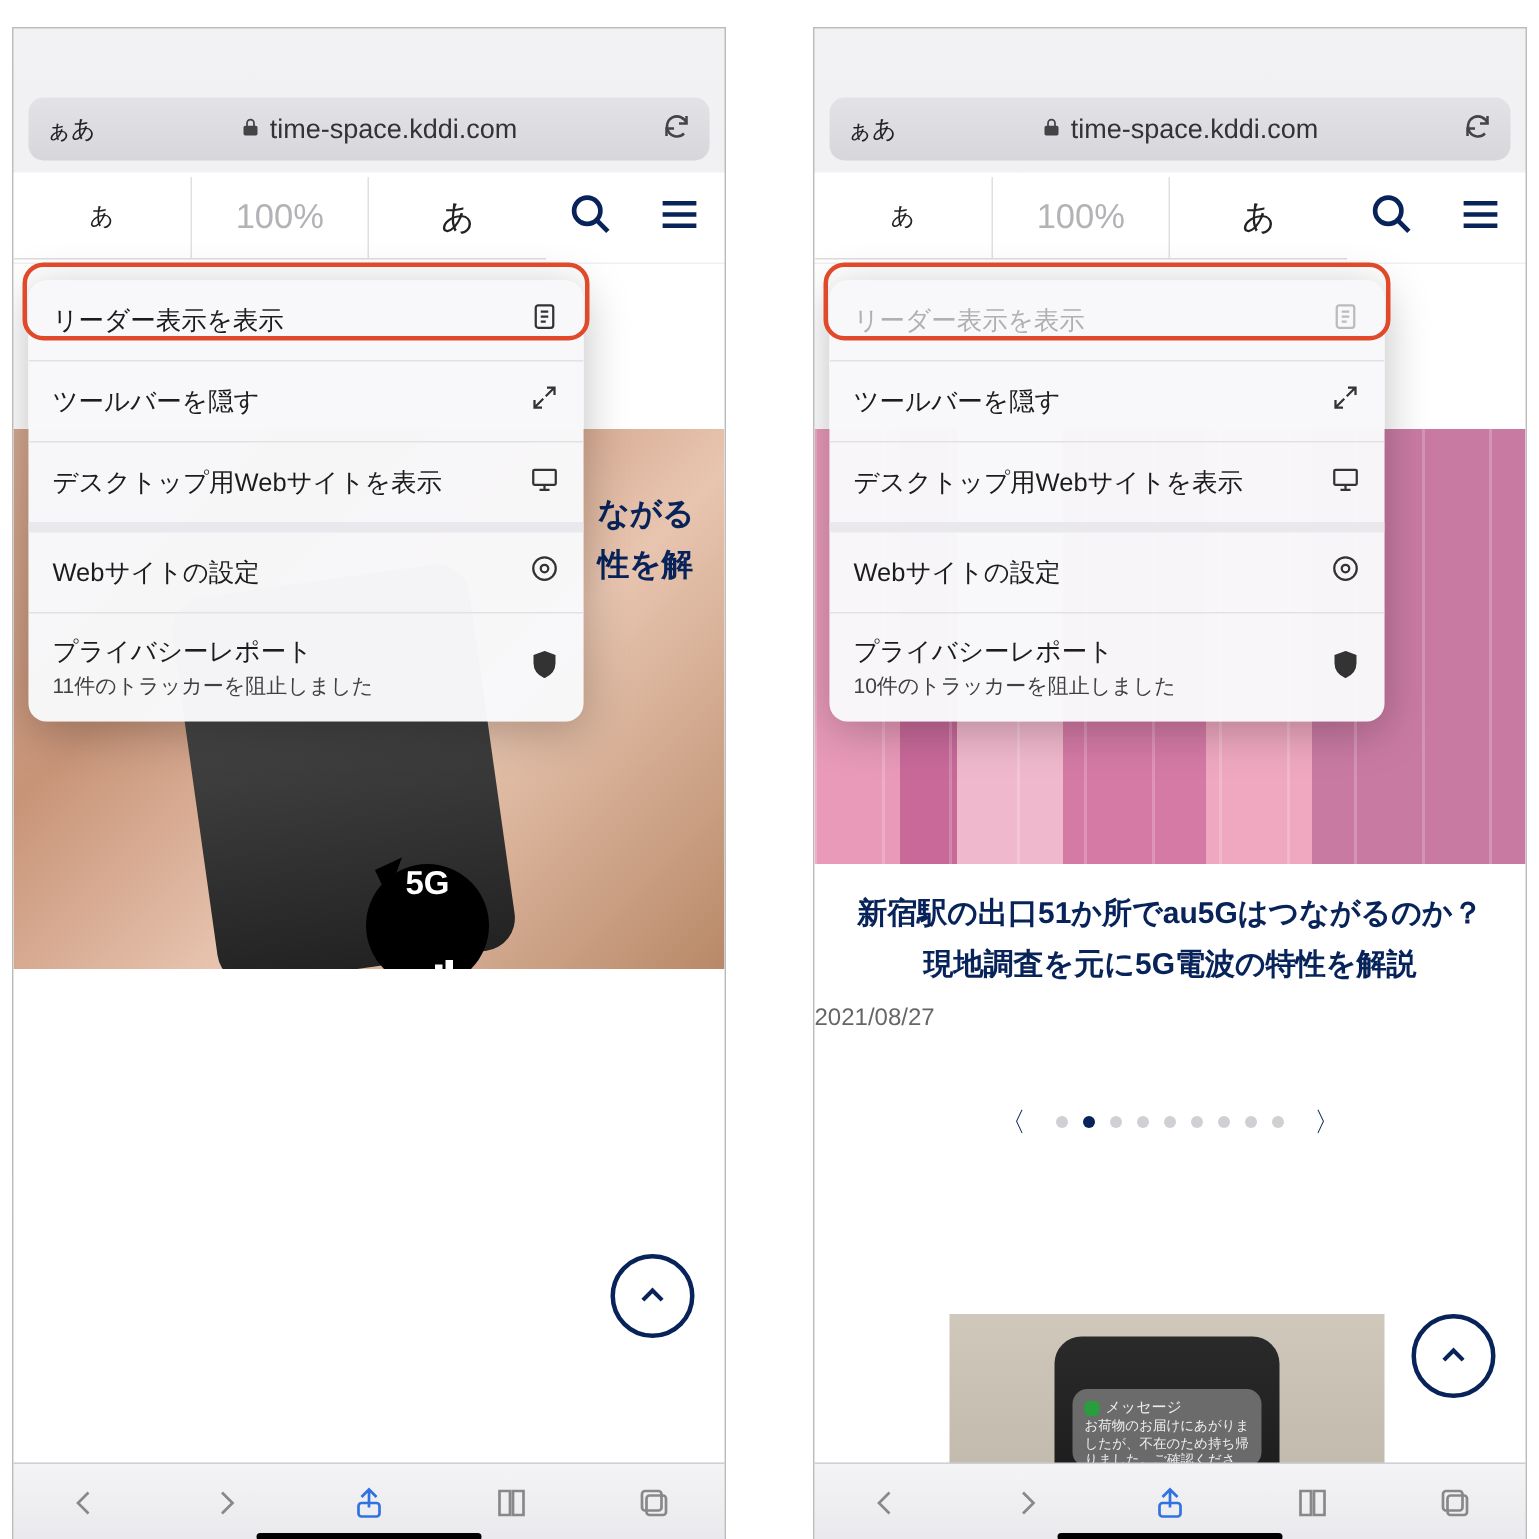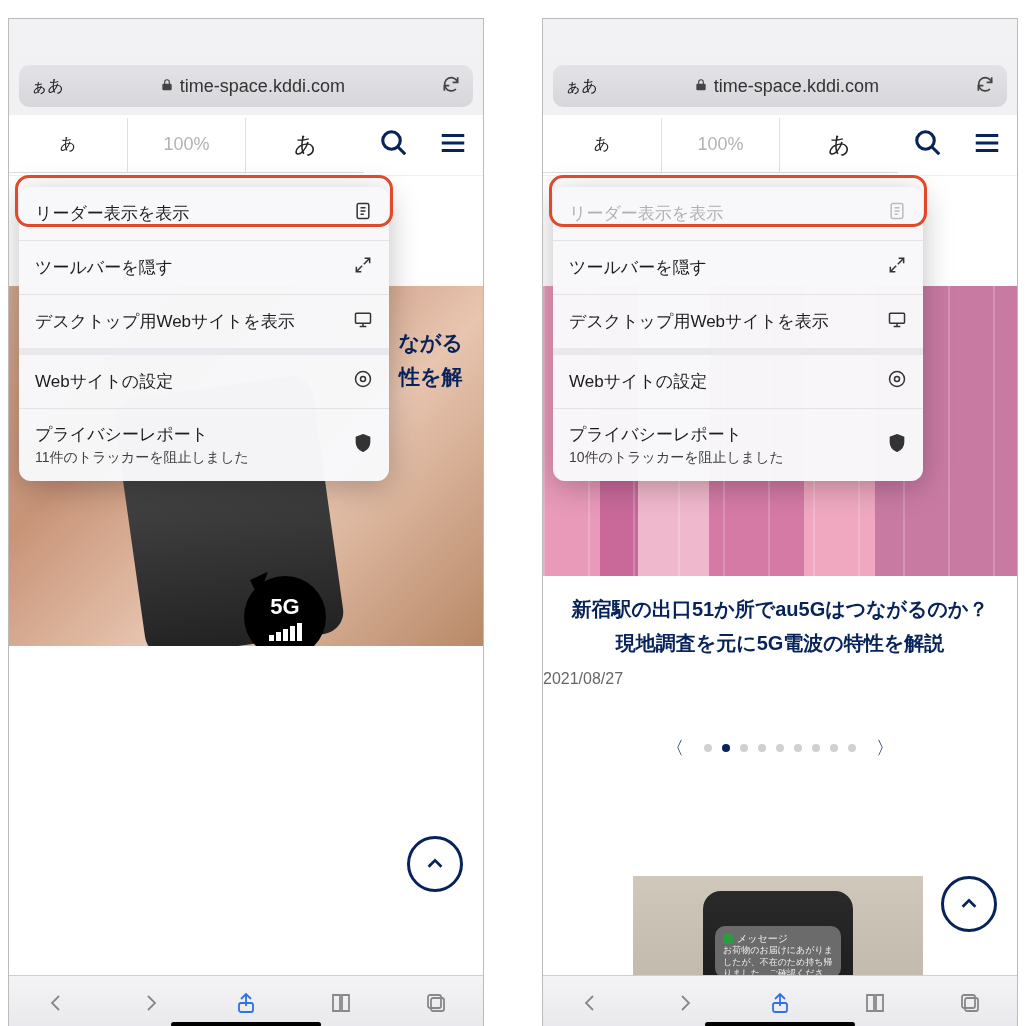--- a/index.html
+++ b/index.html
@@ -42,21 +42,21 @@
     width: 355px; height:55px;
     display:flex;
     border-bottom:1px solid #ddd;
   }
   .zoombox > div {
     flex:1; display:flex; align-items:center; justify-content:center;
     font-size:22px; color:#222;
     border-right:1px solid #e0e0e0;
   }
   .zoombox > div:last-child{ border-right:none;}
-  .zoombox .zval { color:#b3b3b7; font-size:18px;}
+  .zoombox .zval { color:#b3b3b7; font-size:23px;}
   .rightbtns { flex:1; display:flex; align-items:center; justify-content:space-around; }
   .search-icon svg, .hamburger svg { width:30px; height:30px; }
 
   .menu {
     position:absolute; top: 168px; left:10px; width:370px;
     background:rgba(248,248,250,0.98);
     border-radius:12px;
     box-shadow: 0 6px 30px rgba(0,0,0,0.25);
     overflow:hidden;
     z-index:10;
@@ -86,26 +86,26 @@
   .hero1 {
     position:absolute; top:110px; left:0; right:0; height:360px;
     background: linear-gradient(135deg,#d4a890 0%, #c89478 30%, #e8c5b0 60%, #b88968 100%);
     overflow:hidden;
   }
   .hero1::before{
     content:""; position:absolute; left:120px; top:100px; width:200px; height:260px;
     background:linear-gradient(#555,#222); border-radius:22px; transform:rotate(-8deg);
   }
   .hero1 .partial-title {
-    position:absolute; top:40px; right:20px; color:#072359; font-size:21px; font-weight:700; text-align:center; line-height:1.6;
+    position:absolute; top:40px; right:20px; color:#072359; font-size:21px; font-weight:700; text-align:left; line-height:1.6;
   }
   .badge5g {
     position:absolute; top:290px; left:235px; width:82px; height:82px;
     background:#000; border-radius:50%; color:#fff;
-    display:flex; flex-direction:column; align-items:center; justify-content:center;
+    display:flex; flex-direction:column; align-items:center; justify-content:space-between;
     font-weight:700; font-size:22px;
   }
   .badge5g .bars { display:flex; gap:2px; align-items:flex-end; margin-top:3px;}
   .badge5g .bars span{ width:5px; background:#fff;}
   .badge5g .bars span:nth-child(1){height:6px;}
   .badge5g .bars span:nth-child(2){height:9px;}
   .badge5g .bars span:nth-child(3){height:12px;}
   .badge5g .bars span:nth-child(4){height:15px;}
   .badge5g .bars span:nth-child(5){height:18px;}
   .badge5g::before{

